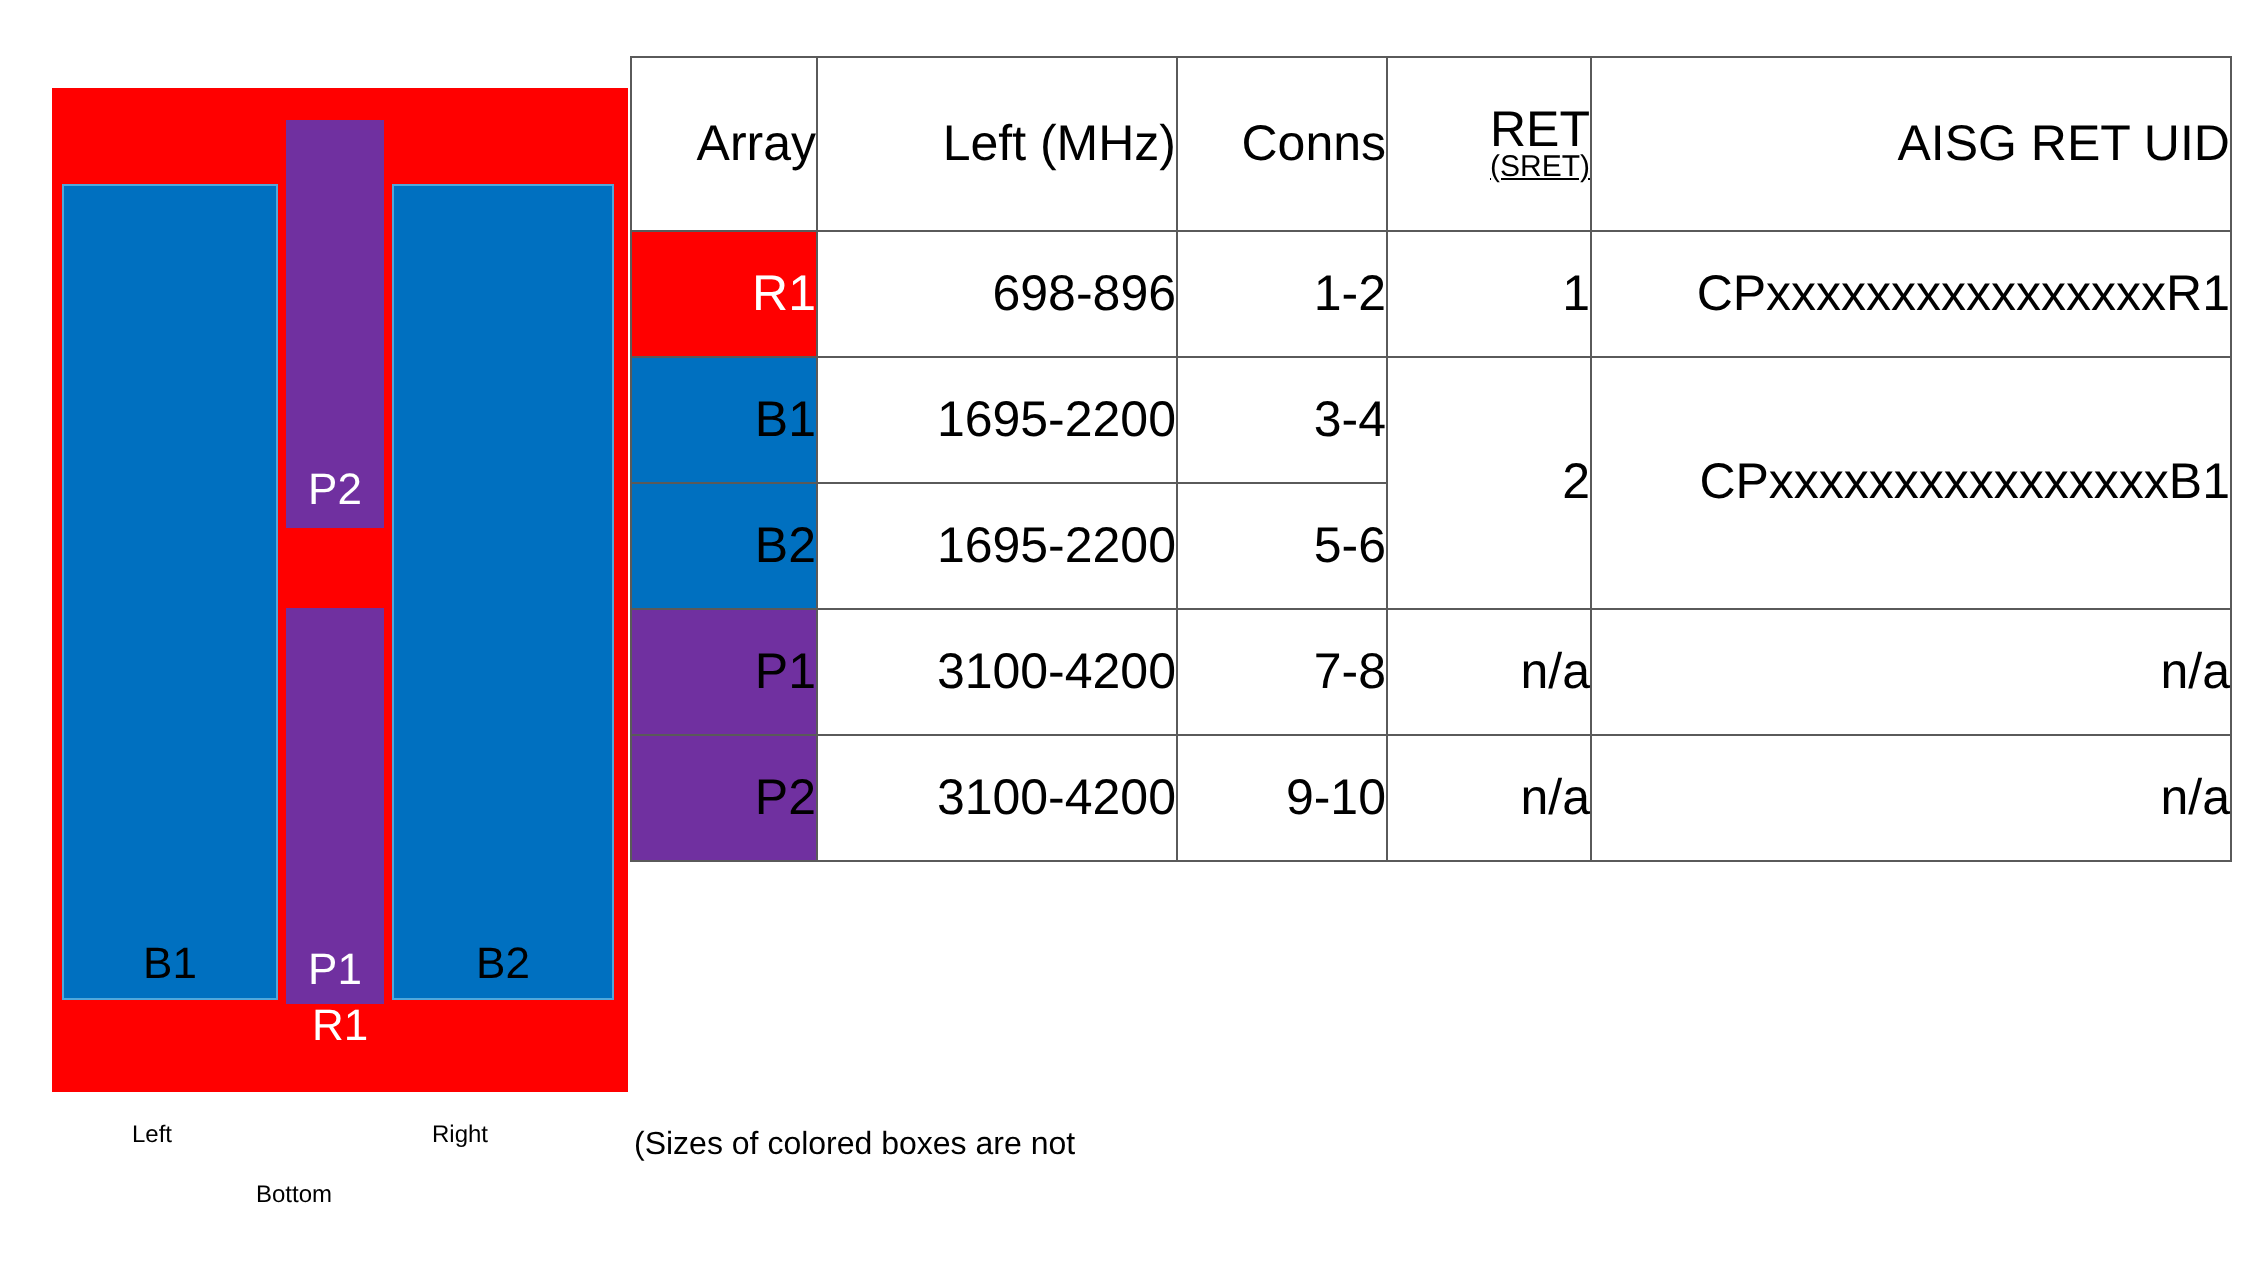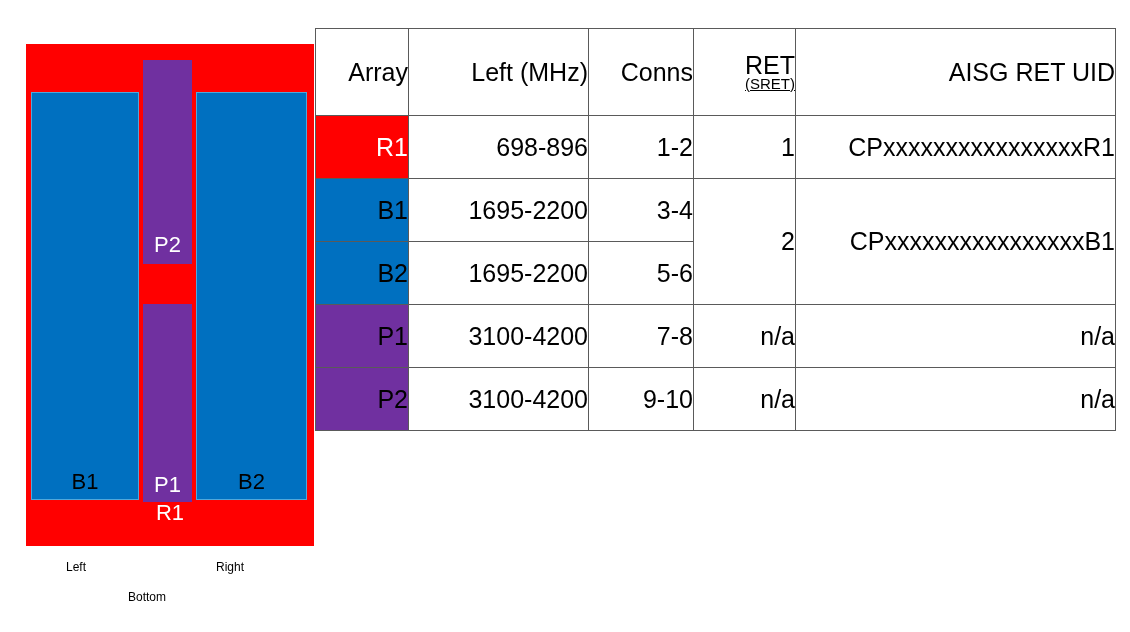--- a/index.html
+++ b/index.html
@@ -159,20 +159,21 @@
   </div>
 
   <div id="diagram-r1-label">R1</div>
 </div>
 
 <div class="diagram-caption" id="caption-left">Left</div>
 <div class="diagram-caption" id="caption-right">Right</div>
 <div class="diagram-caption" id="caption-bottom">Bottom</div>
 
 <div id="table-note">
+  <div>(Sizes of colored boxes are not</div>
 </div>
 
 <table id="spec-table">
   <colgroup>
     <col class="col-array">
       <col class="col-freq">
       <col class="col-conns">
       <col class="col-ret">
       <col class="col-uid">
   </colgroup>

